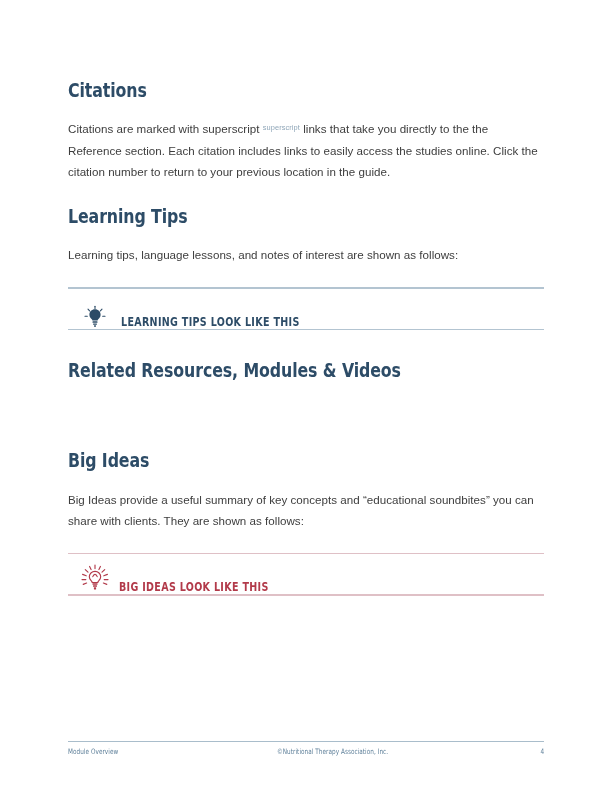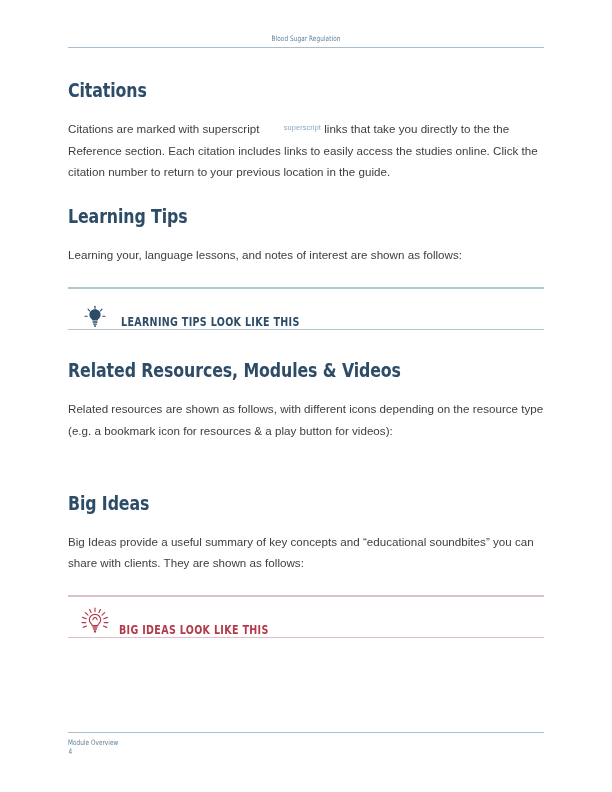--- a/index.html
+++ b/index.html
@@ -74,21 +74,20 @@
     color: #3d3d3d;
     margin: 0;
     letter-spacing: 0.02px;
   }
 
   .sup-note {
     font-size: 7.4px;
     vertical-align: 0.42em;
     color: #8fa6b8;
     letter-spacing: 0.1px;
-    margin-left: 21px;
   }
 
   
   .callout {
     width: 476px;
     box-sizing: border-box;
   }
   .callout .rule {
     height: 1.4px;
     width: 100%;
@@ -140,51 +139,46 @@
     width: 100%;
     margin-bottom: 5px;
   }
   .footer-row {
     display: flex;
     align-items: baseline;
     font-family: "DejaVu Sans Condensed", "Liberation Sans Narrow", "Liberation Sans", sans-serif;
     font-size: 7.4px;
     color: #5d7f99;
     letter-spacing: 0.05px;
-    flex-direction: column;
   }
   .footer-left  { flex: 0 0 auto; transform: scaleX(0.86); transform-origin: left center; white-space: nowrap; }
   .footer-center{ flex: 1 1 auto; text-align: center; white-space: nowrap; }
   .footer-center span { display: inline-block; transform: scaleX(0.86); }
   .footer-right { flex: 0 0 auto; transform: scaleX(0.86); transform-origin: right center; white-space: nowrap; }
 </style>
 </head>
 <body>
 
 <div class="page">
 
-  <div class="header">
-    <div class="header-title">Blood Sugar Regulation</div>
-    <div class="header-rule"></div>
-  </div>
 
   <div class="content">
 
     <div>
       <h1 class="section-heading">Citations</h1>
       <div style="height:16px"></div>
       <p class="body-text"><span>Citations are marked with superscript </span><span class="sup-note">superscript</span><span> links that take you directly to the the Reference section. Each citation includes links to easily access the studies online. Click the citation number to return to your previous location in the guide.</span></p>
     </div>
 
     <div style="height:24px"></div>
 
     <div>
       <h1 class="section-heading">Learning Tips</h1>
       <div style="height:16px"></div>
-      <p class="body-text">Learning your, language lessons, and notes of interest are shown as follows:</p>
+      <p class="body-text">Learning tips, language lessons, and notes of interest are shown as follows:</p>
       <div style="height:22px"></div>
 
       <div class="callout blue">
         <div class="rule"></div>
         <div class="callout-row">
           <div class="icon-slot">
             <svg width="24" height="24" viewBox="0 0 24 24" aria-hidden="true">
               <g fill="#2d4c67" stroke="#2d4c67">
 
                 <line x1="12" y1="1.2" x2="12" y2="3.6" stroke-width="1.1" stroke-linecap="round"></line>
@@ -206,21 +200,20 @@
         </div>
         <div class="rule"></div>
       </div>
     </div>
 
     <div style="height:30px"></div>
 
     <div>
       <h1 class="section-heading">Related Resources, Modules &amp; Videos</h1>
       <div style="height:16px"></div>
-      <p class="body-text">Related resources are shown as follows, with different icons depending on the resource type (e.g. a bookmark icon for resources &amp; a play button for videos):</p>
       <div style="height:22px"></div>
 
     </div>
 
     <div style="height:30px"></div>
 
     <div>
       <h1 class="section-heading">Big Ideas</h1>
       <div style="height:16px"></div>
       <p class="body-text">Big Ideas provide a useful summary of key concepts and “educational soundbites” you can share with clients. They are shown as follows:</p>
@@ -262,17 +255,18 @@
         <div class="rule"></div>
       </div>
     </div>
 
   </div>
 
   <div class="footer">
     <div class="footer-rule"></div>
     <div class="footer-row">
       <div class="footer-left">Module Overview</div>
+      <div class="footer-center"><span>©Nutritional Therapy Association, Inc.</span></div>
       <div class="footer-right">4</div>
     </div>
   </div>
 
 </div>
 
 </body></html>

